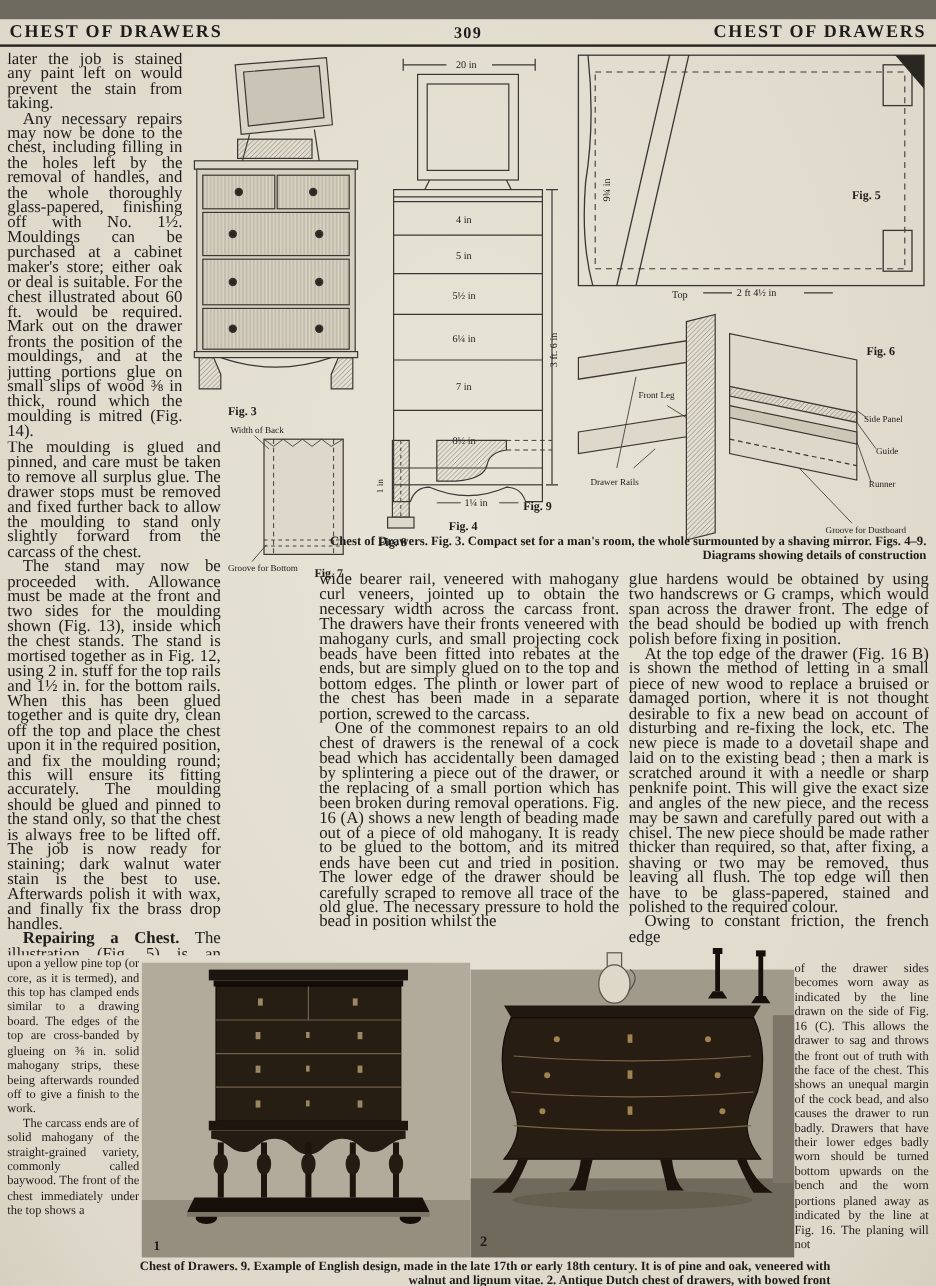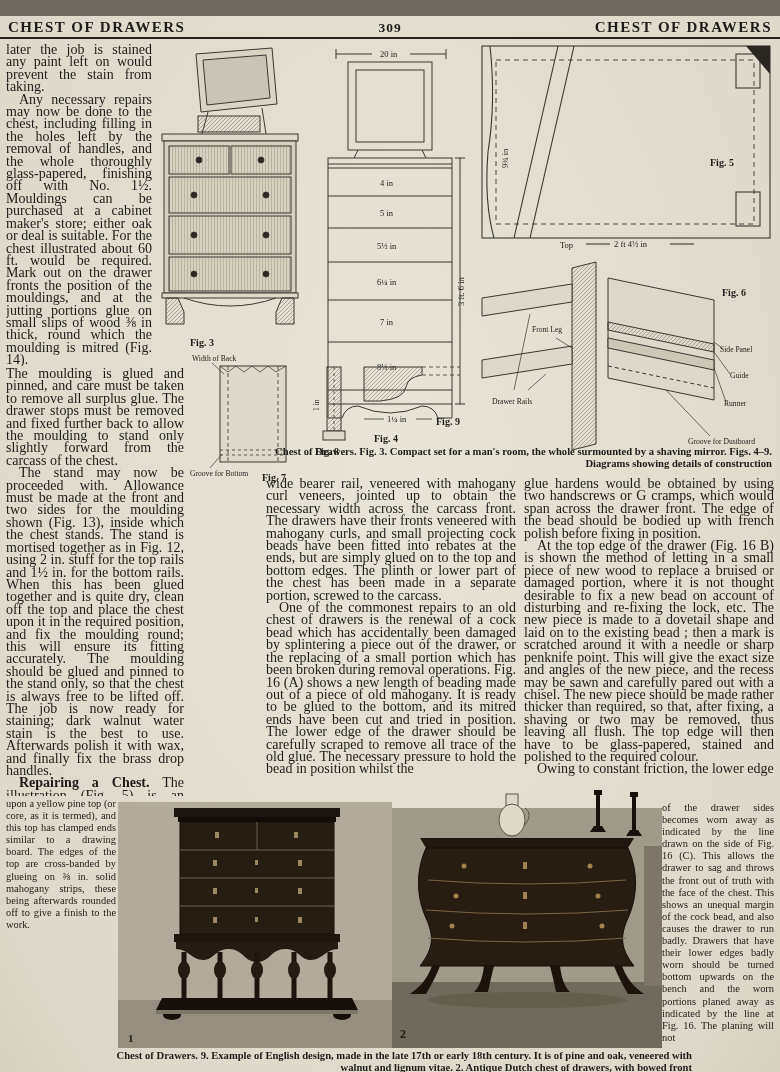--- a/index.html
+++ b/index.html
@@ -42,20 +42,21 @@
     <p class="ni">later the job is stained any paint left on would prevent the stain from taking.</p>
     <p>Any necessary repairs may now be done to the chest, including filling in the holes left by the removal of handles, and the whole thoroughly glass-papered, finishing off with No. 1½. Mouldings can be purchased at a cabinet maker's store; either oak or deal is suitable. For the chest illustrated about 60 ft. would be required. Mark out on the drawer fronts the position of the mouldings, and at the jutting portions glue on small slips of wood ⅜ in thick, round which the moulding is mitred (Fig. 14).</p>
   </div>
   <div class="col" style="left:6px; top:352px; width:178px; height:428px;">
     <p class="ni">The moulding is glued and pinned, and care must be taken to remove all surplus glue. The drawer stops must be removed and fixed further back to allow the moulding to stand only slightly forward from the carcass of the chest.</p>
     <p>The stand may now be proceeded with. Allowance must be made at the front and two sides for the moulding shown (Fig. 13), inside which the chest stands. The stand is mortised together as in Fig. 12, using 2 in. stuff for the top rails and 1½ in. for the bottom rails. When this has been glued together and is quite dry, clean off the top and place the chest upon it in the required position, and fix the moulding round; this will ensure its fitting accurately. The moulding should be glued and pinned to the stand only, so that the chest is always free to be lifted off. The job is now ready for staining; dark walnut water stain is the best to use. Afterwards polish it with wax, and finally fix the brass drop handles.</p>
     <p><span class="lead">Repairing a Chest.</span> <span>The illustration (Fig. 5) is an example of an old mahogany chest of drawers of the general type that any amateur might be called upon to repair. The chest top is veneered with one sheet of mottled mahogany, the grain of which runs lengthways of the chest. The veneer is laid</span></p>
   </div>
   <div class="col narrow" style="left:6px; top:782px; width:110px; height:283px;">
     <p class="ni">upon a yellow pine top (or core, as it is termed), and this top has clamped ends similar to a drawing board. The edges of the top are cross-banded by glueing on ⅜ in. solid mahogany strips, these being afterwards rounded off to give a finish to the work.</p>
+    <p>The carcass ends are of solid mahogany of the straight-grained variety, commonly called baywood. The front of the chest immediately under the top shows a</p>
   </div>
 
   <svg class="figsvg" style="left:150px; top:30px;" width="160" height="306" viewBox="0 0 160 306">
     <defs>
       <pattern id="p3" width="4" height="4" patternUnits="userSpaceOnUse">
           <path d="M0,4 L4,0" stroke="#6b665c" stroke-width="0.5"></path>
         </pattern>
       <pattern id="g3" width="3" height="6" patternUnits="userSpaceOnUse">
           <path d="M1.5,0 V6" stroke="#968f7e" stroke-width="0.45"></path>
         </pattern>
@@ -227,21 +228,21 @@
   <div class="caption" style="left:264px; top:430px; width:508px;">Chest of Drawers.  Fig. 3. Compact set for a man's room, the whole surmounted by a shaving mirror.  Figs. 4–9.  Diagrams showing details of construction</div>
 
   <div class="col" style="left:266px; top:462px; width:250px; height:322px;">
     <p class="ni">wide bearer rail, veneered with mahogany curl veneers, jointed up to obtain the necessary width across the carcass front. The drawers have their fronts veneered with mahogany curls, and small projecting cock beads have been fitted into rebates at the ends, but are simply glued on to the top and bottom edges. The plinth or lower part of the chest has been made in a separate portion, screwed to the carcass.</p>
     <p>One of the commonest repairs to an old chest of drawers is the renewal of a cock bead which has accidentally been damaged by splintering a piece out of the drawer, or the replacing of a small portion which has been broken during removal operations. Fig. 16 (A) shows a new length of beading made out of a piece of old mahogany. It is ready to be glued to the bottom, and its mitred ends have been cut and tried in position. The lower edge of the drawer should be carefully scraped to remove all trace of the old glue. The necessary pressure to hold the bead in position whilst the</p>
   </div>
 
   <div class="col" style="left:524px; top:462px; width:250px; height:322px;">
     <p class="ni">glue hardens would be obtained by using two handscrews or G cramps, which would span across the drawer front. The edge of the bead should be bodied up with french polish before fixing in position.</p>
     <p>At the top edge of the drawer (Fig. 16 B) is shown the method of letting in a small piece of new wood to replace a bruised or damaged portion, where it is not thought desirable to fix a new bead on account of disturbing and re-fixing the lock, etc. The new piece is made to a dovetail shape and laid on to the existing bead ; then a mark is scratched around it with a needle or sharp penknife point. This will give the exact size and angles of the new piece, and the recess may be sawn and carefully pared out with a chisel. The new piece should be made rather thicker than required, so that, after fixing, a shaving or two may be removed, thus leaving all flush. The top edge will then have to be glass-papered, stained and polished to the required colour.</p>
-    <p>Owing to constant friction, the lower edge</p>
+    <p>Owing to constant friction, the french edge</p>
   </div>
   <div class="col narrow" style="left:662px; top:786px; width:112px; height:280px;">
     <p class="ni">of the drawer sides becomes worn away as indicated by the line drawn on the side of Fig. 16 (C). This allows the drawer to sag and throws the front out of truth with the face of the chest. This shows an unequal margin of the cock bead, and also causes the drawer to run badly. Drawers that have their lower edges badly worn should be turned bottom upwards on the bench and the worn portions planed away as indicated by the line at Fig. 16. The planing will not</p>
   </div>
 
   <svg class="photo" style="left:118px; top:786px;" width="274" height="246" viewBox="0 0 274 246">
     <rect x="0" y="0" width="274" height="246" fill="#b2ab9b"></rect>
     <rect x="0" y="198" width="274" height="48" fill="#968f7f"></rect>
     <g>
       <rect x="56" y="6" width="166" height="9" fill="#1c1610"></rect>

